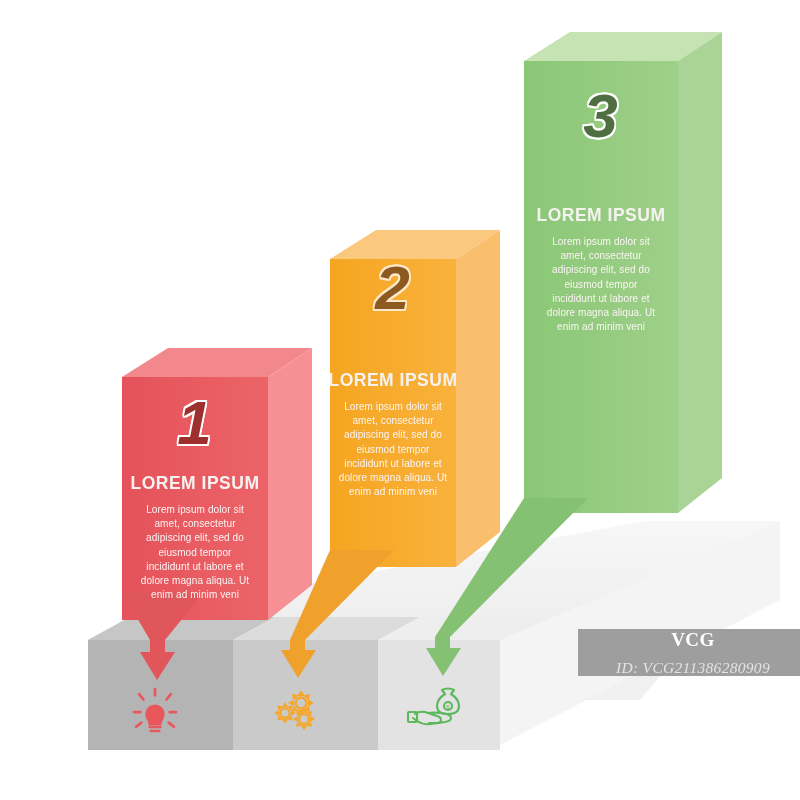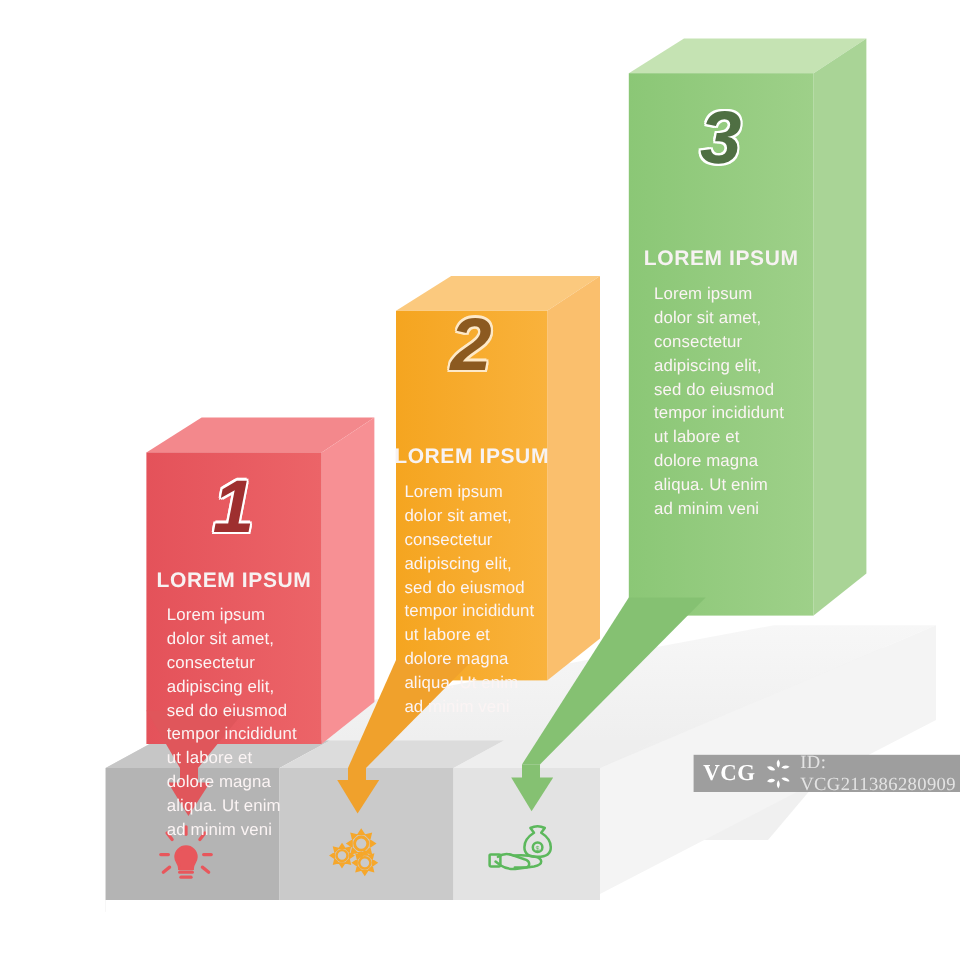--- a/index.html
+++ b/index.html
@@ -49,26 +49,26 @@
   }
   .col-heading {
     font-size: 17.5px;
     font-weight: bold;
     letter-spacing: 0.5px;
     color: #f7f2f2;
     margin: 0 0 9px 0;
     white-space: nowrap;
   }
   .col-body {
-    font-size: 14px;
+    font-size: 10px;
     line-height: 1.42;
     color: #fbf4f4;
     margin: 4px auto;
     width: 112px;
-    text-align: left;
+    text-align: center;
     letter-spacing: 0.1px;
   }
 
   
   .num-1 { color: #9e2f2f; text-shadow:
       -1.6px -1.6px 0 #fff, 1.6px -1.6px 0 #fff,
       -1.6px 1.6px 0 #fff, 1.6px 1.6px 0 #fff,
       0 -1.8px 0 #fff, 0 1.8px 0 #fff,
       -1.8px 0 0 #fff, 1.8px 0 0 #fff; }
   .num-2 { color: #8c5a20; text-shadow:
@@ -81,40 +81,42 @@
       -1.6px 1.6px 0 #fff, 1.6px 1.6px 0 #fff,
       0 -1.8px 0 #fff, 0 1.8px 0 #fff,
       -1.8px 0 0 #fff, 1.8px 0 0 #fff; }
 
   
   #watermark {
     position: absolute;
     left: 578px;
     top: 629px;
     width: 222px;
-    height: 31px;
+    height: 47px;
     background: rgba(150,150,150,0.92);
     display: flex;
     align-items: center;
     gap: 4px;
     padding-left: 8px;
     box-sizing: border-box;
+    flex-direction: column;
   }
   #wm-logo {
     font-size: 19px;
     font-weight: bold;
     color: #ffffff;
     letter-spacing: 0.5px;
     font-family: "Liberation Serif", serif;
   }
   #wm-id {
     font-size: 15.5px;
     color: #e3e3e3;
     font-family: "Liberation Serif", serif;
     letter-spacing: 0.3px;
+    font-style: italic;
   }
 </style>
 </head>
 <body>
 
 <div id="stage">
 
   <svg class="layer" id="scene" viewBox="0 0 800 800">
     <defs>
 

